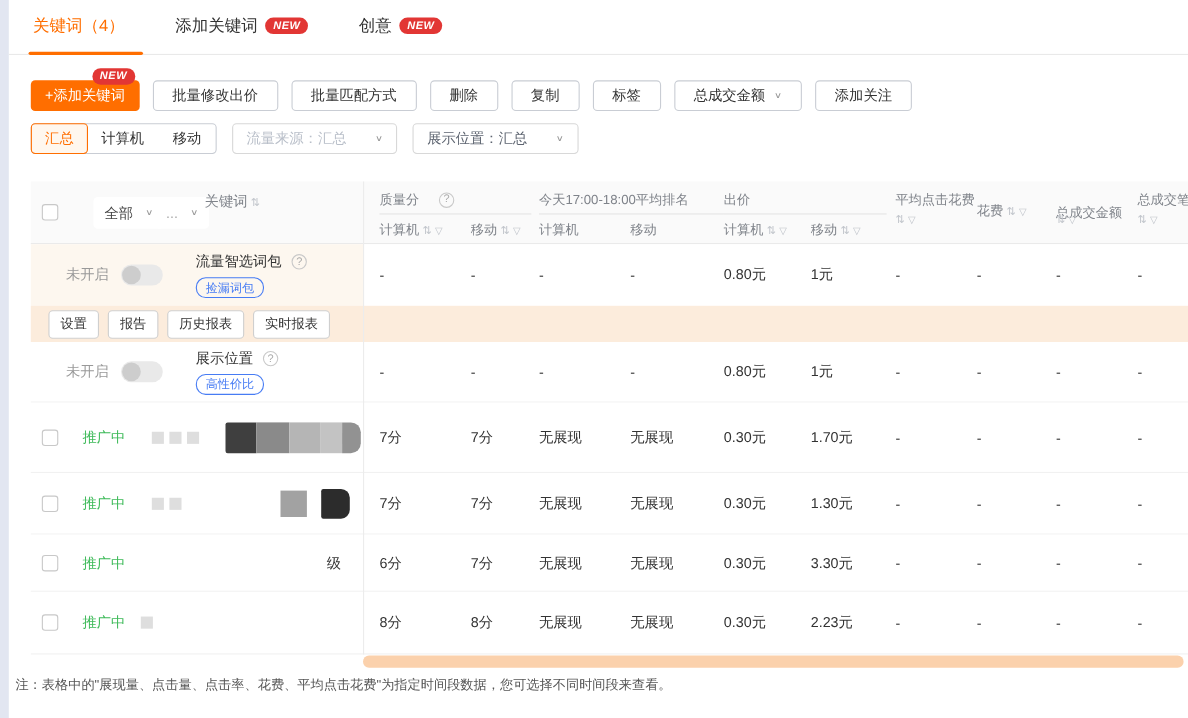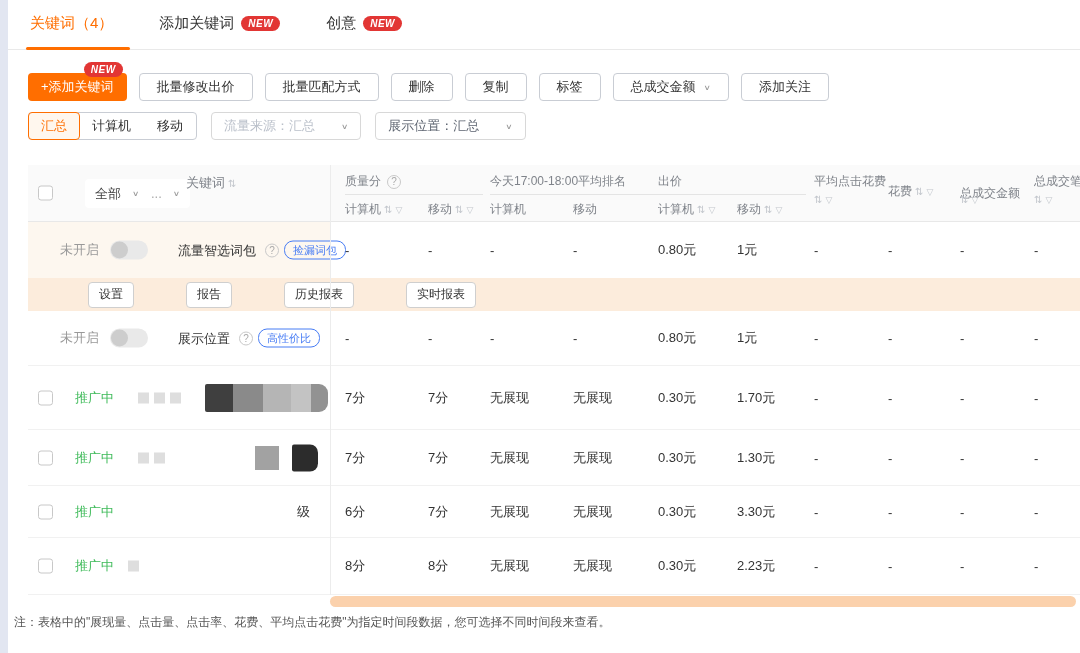--- a/index.html
+++ b/index.html
@@ -49,33 +49,33 @@
   .trow{position:absolute;left:28px;width:1052px;box-sizing:border-box;border-bottom:1px solid #f1f1f1;background:#fff;}
   .trow.nb{border-bottom:none;}
   .row1-tint{position:absolute;left:0;top:0;width:302px;height:100%;background:#fdf7ef;}
   .cell{position:absolute;top:50%;transform:translateY(-50%);font-size:13px;color:#333;white-space:nowrap;}
   .cb{position:absolute;top:50%;transform:translateY(-50%);width:15px;height:15px;border:1px solid #c8c8c8;
       border-radius:3px;background:#fff;box-sizing:border-box;cursor:pointer;}
   .status-off{color:#999;}
   .status-on{color:#3dba58;}
   .toggle{position:absolute;top:50%;transform:translateY(-50%);width:38px;height:19px;border-radius:10px;background:#e9e9e9;cursor:pointer;}
   .toggle .knob{position:absolute;left:1px;top:1px;width:17px;height:17px;border-radius:50%;background:#cdcdcd;}
-  .wp-name{position:absolute;top:50%;transform:translateY(-50%);display:flex;gap:5px;}
+  .wp-name{position:absolute;top:50%;transform:translateY(-50%);display:flex;flex-direction:column;gap:5px;}
   .wp-title{display:flex;align-items:center;gap:9px;font-size:13px;color:#333;}
   .qicon{width:14px;height:14px;box-sizing:border-box;border:1px solid #c9c9c9;border-radius:50%;color:#aaa;
          font-size:10px;display:flex;align-items:center;justify-content:center;cursor:pointer;}
   .tag{align-self:flex-start;border:1px solid #477cf4;color:#477cf4;font-size:11px;border-radius:9px;padding:1px 8px;}
   .sqgrp{display:flex;gap:5px;align-items:center;}
   .sq{width:11px;height:11px;background:#dedede;}
   .kwseg{display:inline-block;height:28px;}
 
   .action-row{position:absolute;left:28px;top:278px;width:1052px;height:33px;background:#fcecdc;
               display:flex;align-items:center;gap:8px;padding-left:16px;box-sizing:border-box;}
   .action-btn{height:24px;padding:0 10px;background:#fff;border:1px solid #cfcfcf;border-radius:4px;
-              font-size:12px;color:#333;display:flex;align-items:center;cursor:pointer;white-space:nowrap;margin-left:44px;}
+              font-size:12px;color:#333;display:flex;align-items:center;cursor:pointer;white-space:nowrap;}
 
   .hscroll{position:absolute;left:330px;top:596px;width:746px;height:11px;background:#fbd1ac;border-radius:6px;cursor:pointer;}
   .note{position:absolute;left:14px;top:614px;font-size:12px;color:#555;white-space:nowrap;}
 
   
   .c1{left:317px}.c2{left:400px}.c3{left:462px}.c4{left:545px}.c5{left:630px}
   .c6{left:709px}.c7{left:786px}.c8{left:860px}.c9{left:932px}.c10{left:1006px}
 </style>
 </head>
 <body>
@@ -157,21 +157,21 @@
       <span class="chev">∨</span>
     </div>
     <div class="hd-dd" style="left:113px;color:#aaa">
       <span>...</span>
       <span class="chev">∨</span>
     </div>
     <div class="hitem" style="left:158px;top:9px;font-size:13px">
       <span>关键词</span><span class="sort">⇅</span>
     </div>
 
-    <div class="hitem" style="left:317px;top:8px;display:flex;align-items:center;gap:6px">
+    <div class="hitem" style="left:317px;top:8px;display:flex;align-items:center;gap:18px">
       <span>质量分</span>
       <span class="qicon">?</span>
     </div>
     <div class="group-line" style="left:317px;width:138px"></div>
     <div class="hitem c1" style="top:36px">
       <span>计算机</span><span class="sort">⇅</span><span class="funnel">▽</span>
     </div>
     <div class="hitem c2" style="top:36px">
       <span>移动</span><span class="sort">⇅</span><span class="funnel">▽</span>
     </div>

